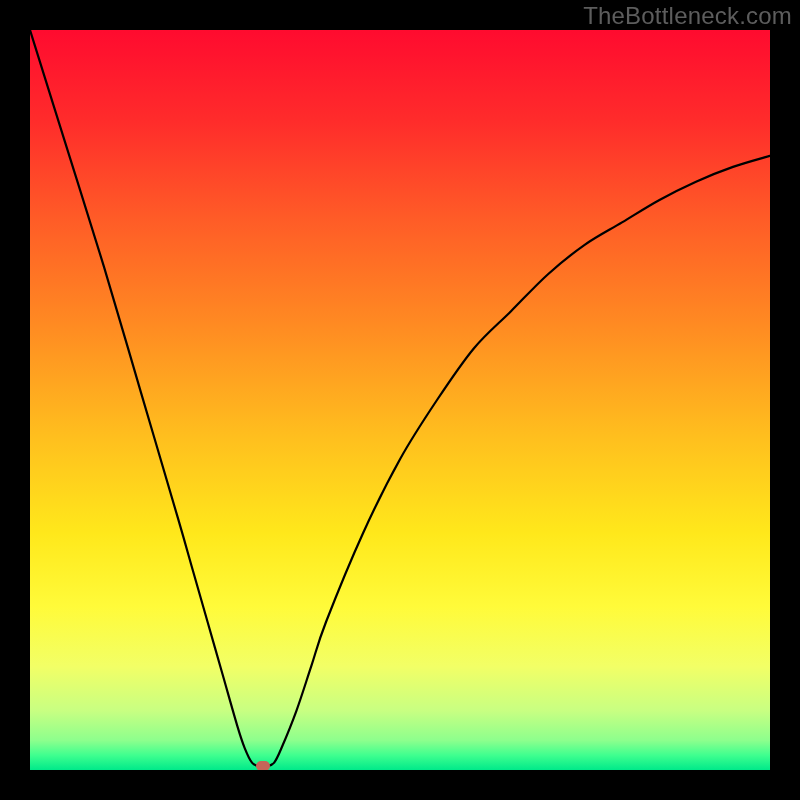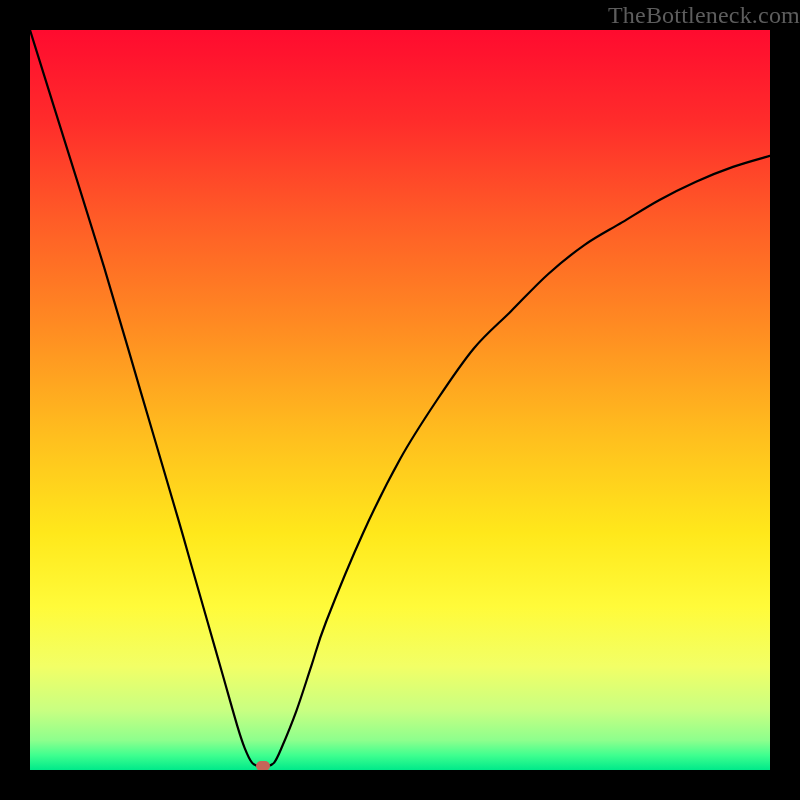--- a/index.html
+++ b/index.html
@@ -13,27 +13,26 @@
   }
   .outer {
     position: relative;
     width: 800px;
     height: 800px;
     background: #000;
   }
   .watermark {
     position: absolute;
     top: 2px;
-    right: 0;
+    right: 8px;
     color: #5d5d5d;
     font-size: 24px;
     font-weight: 400;
     letter-spacing: 0.2px;
     z-index: 5;
-    font-family: Liberation Serif, serif;
   }
   .plot {
     position: absolute;
     top: 30px;
     left: 30px;
     width: 740px;
     height: 740px;
     overflow: hidden;
   }
   .gradient {

